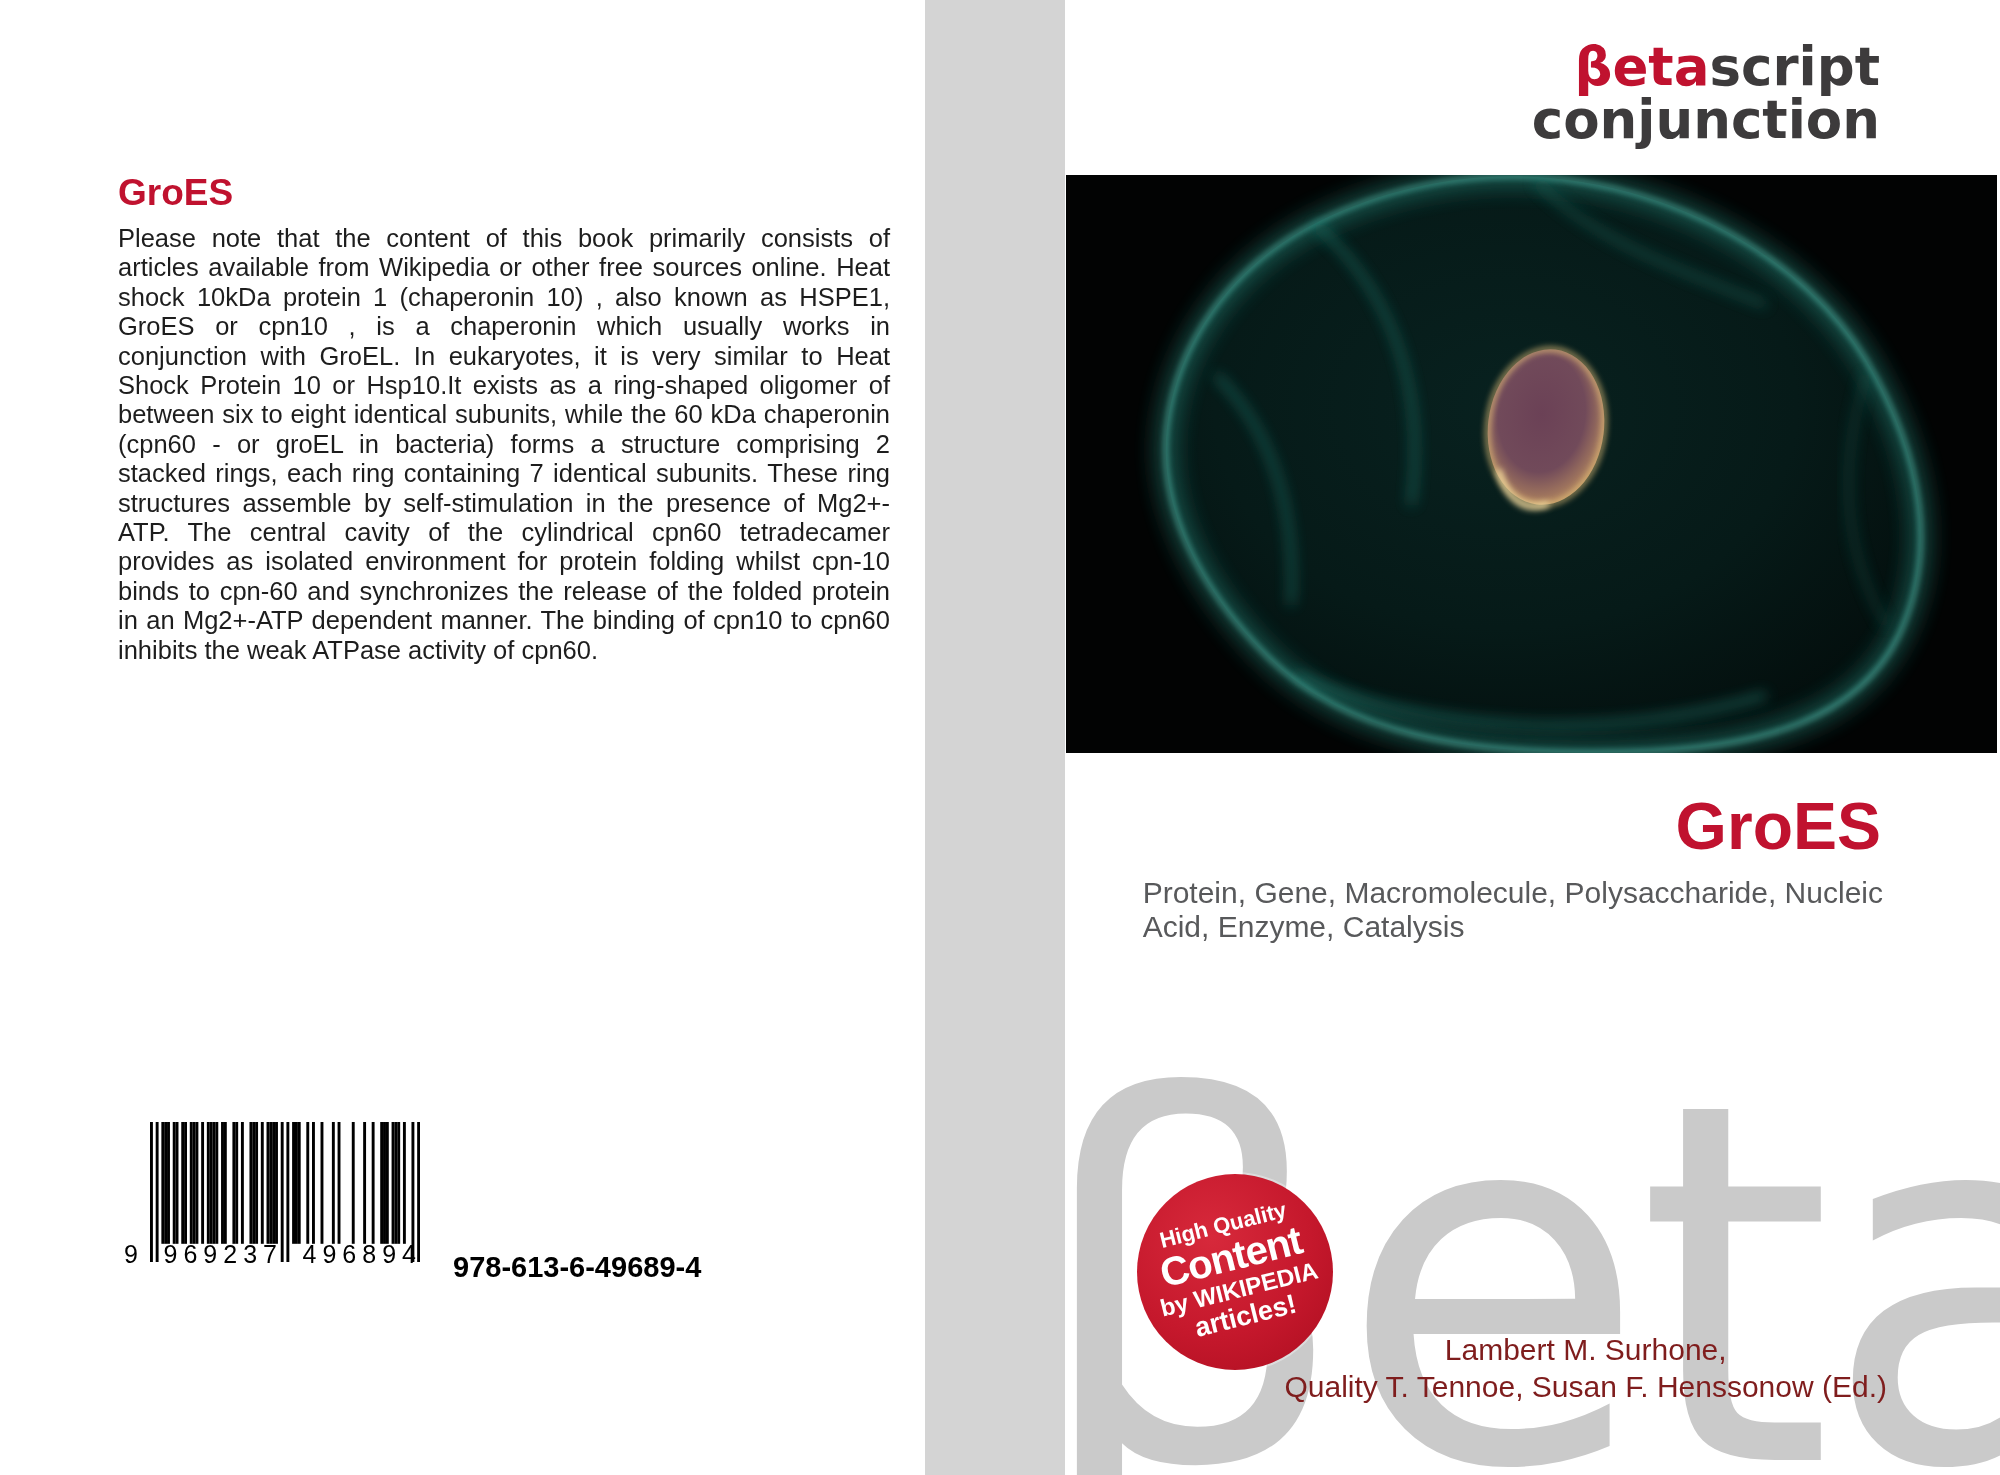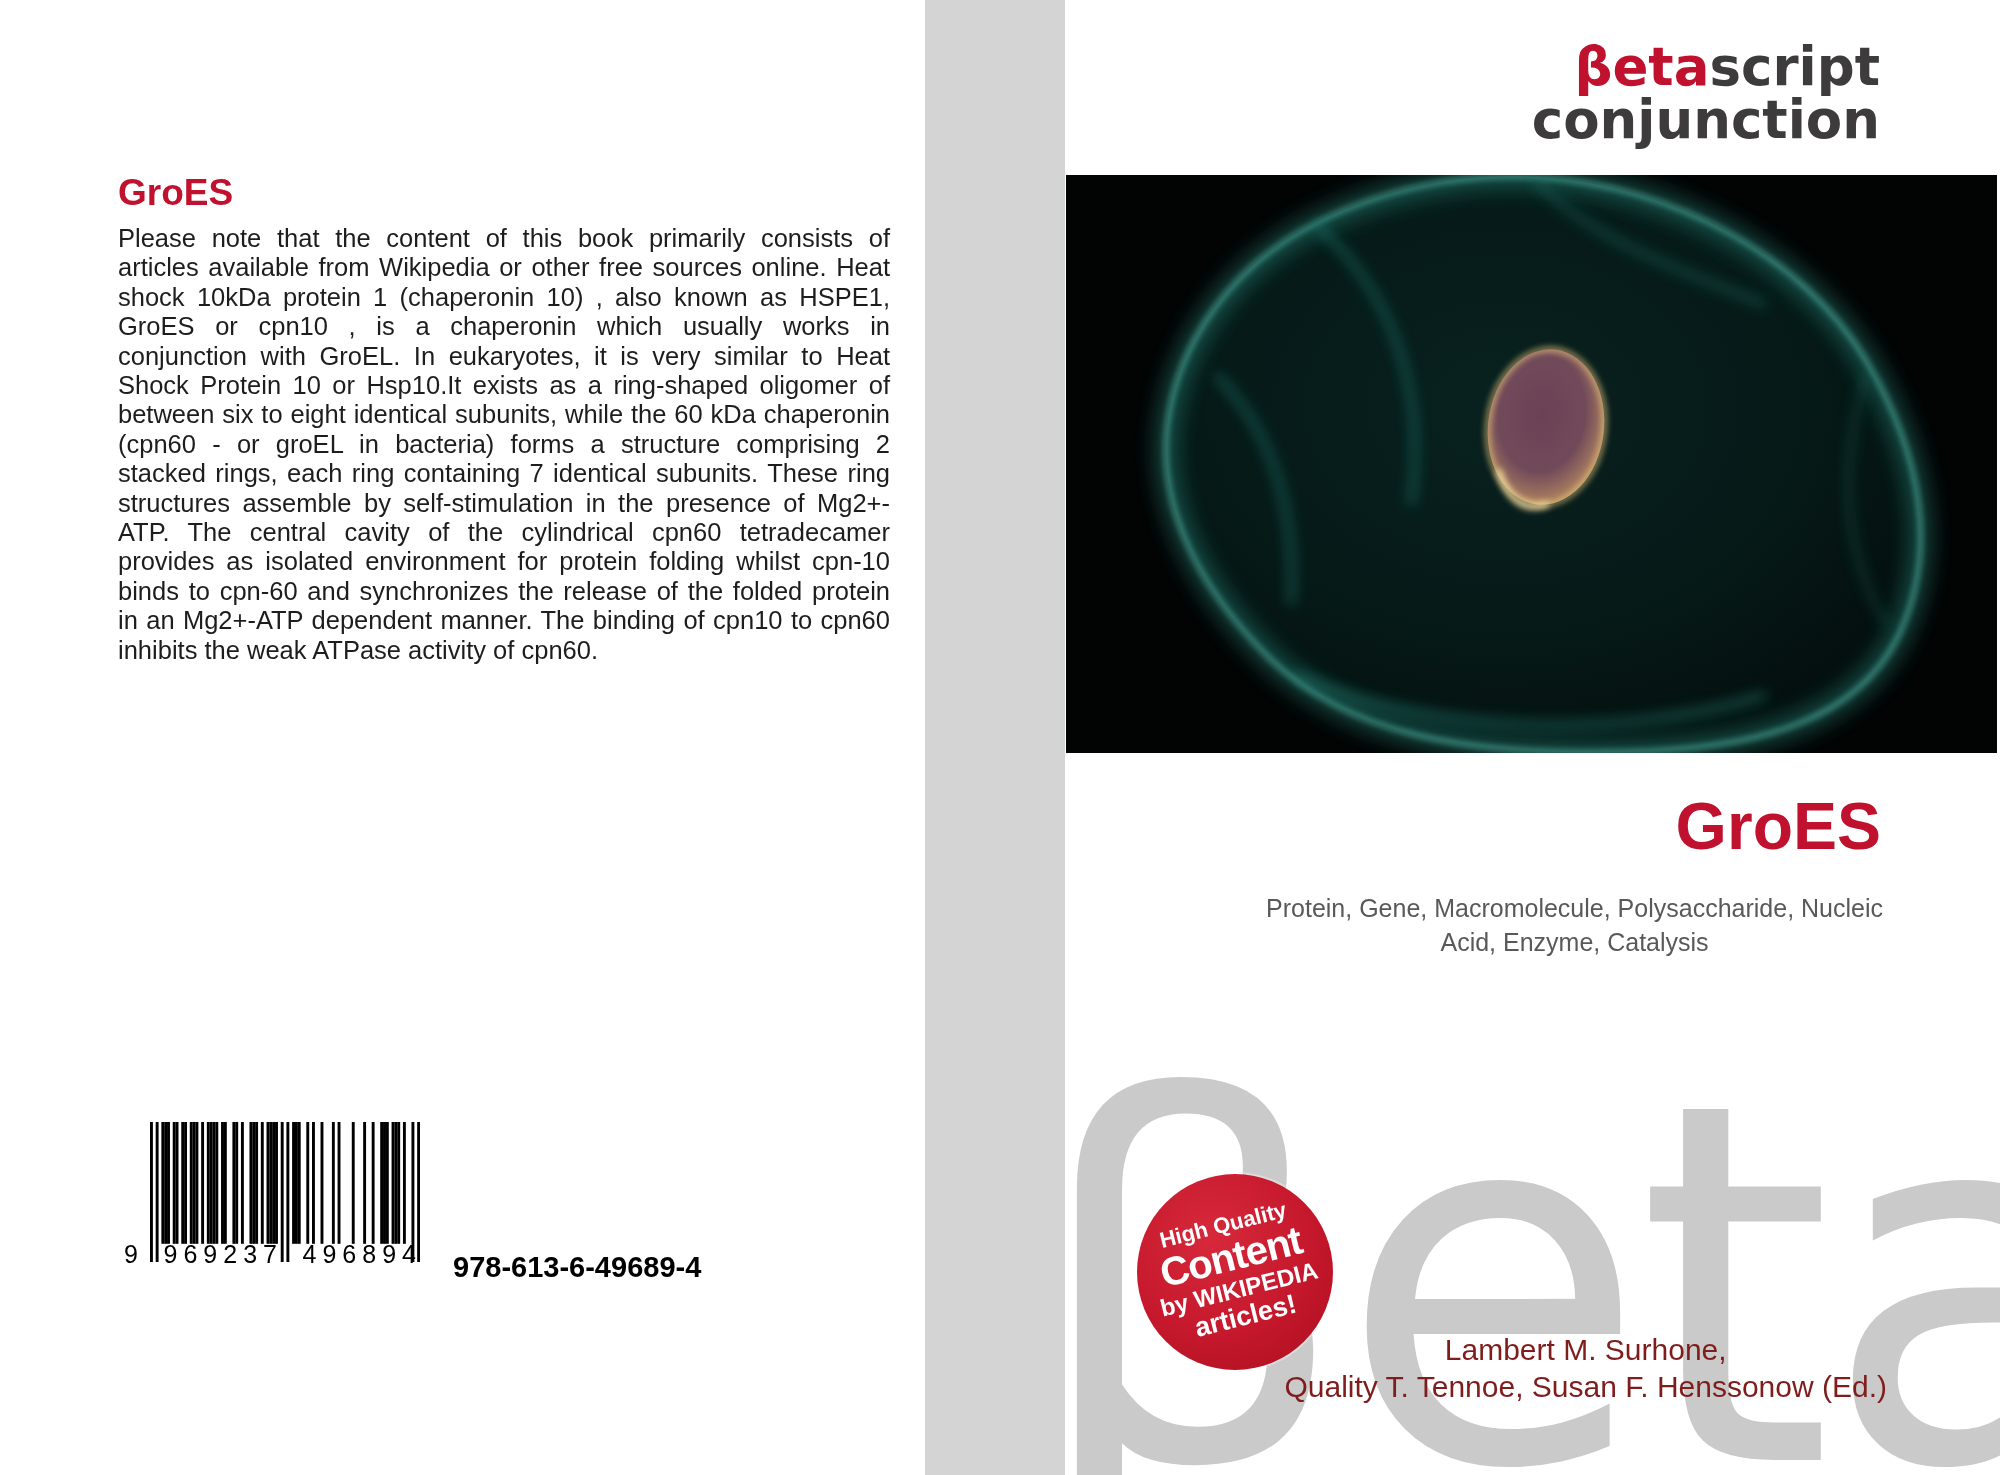--- a/index.html
+++ b/index.html
@@ -47,22 +47,22 @@
     font-size:53px;line-height:53px;font-weight:700;color:var(--logo-dark);
     font-family:"DejaVu Sans","Liberation Sans",sans-serif;
   }
   .publisher-logo .beta{color:var(--accent-red);}
   .cover-image{position:absolute;left:1px;top:175px;width:931px;height:578px;background:#000;}
   .front-title{
     position:absolute;right:119px;top:788px;font-size:66px;font-weight:bold;
     color:var(--accent-red);
   }
   .front-subtitle{
-    position:absolute;right:117px;top:876px;text-align:center;
-    font-size:25px;line-height:34px;color:var(--subtitle-gray);margin-top:15px;
+    position:absolute;right:117px;top:876px;text-align:left;
+    font-size:30px;line-height:34px;color:var(--subtitle-gray);
   }
   .authors{
     position:absolute;right:113px;top:1331px;text-align:center;
     font-size:30px;line-height:37px;color:#7f1d1d;
   }
   .badge{
     position:absolute;left:72px;top:1174px;width:196px;height:196px;border-radius:50%;
     background:radial-gradient(circle at 38% 32%, #d7293b 0%, var(--badge-red) 55%, #ab0d1f 100%);
     display:flex;align-items:center;justify-content:center;
     box-shadow:0 0 0 2px rgba(255,255,255,0.35);

